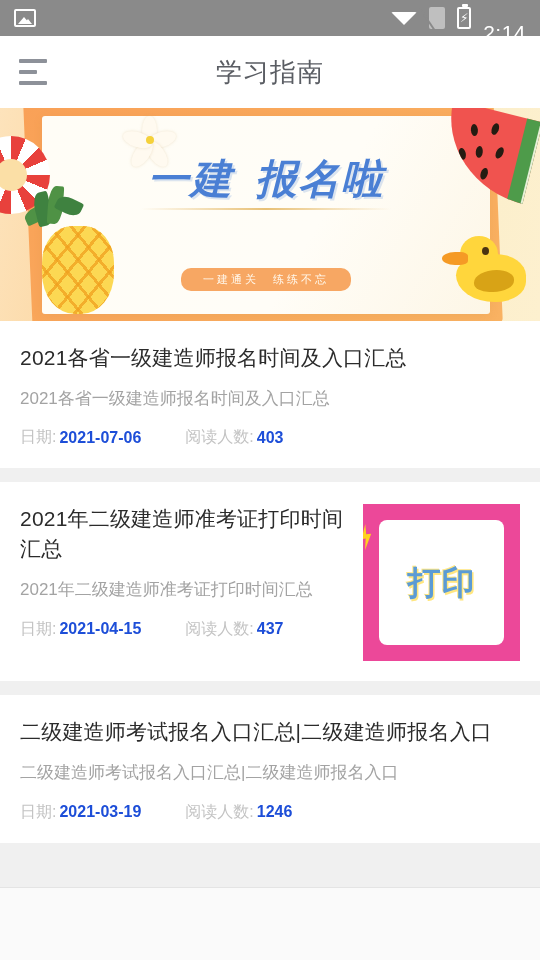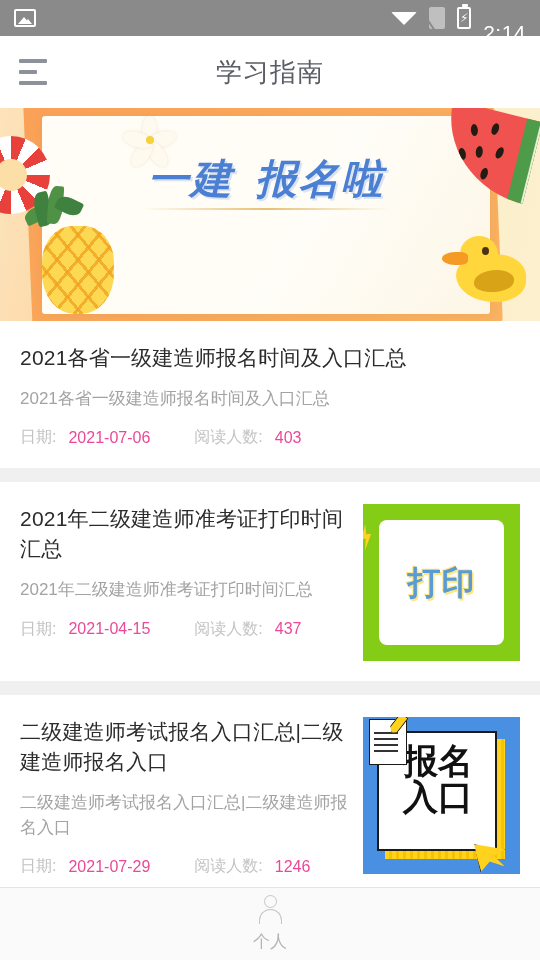--- a/index.html
+++ b/index.html
@@ -177,27 +177,27 @@
   .item{ background:#ffffff; padding:22px 20px 20px 20px; display:flex; gap:14px; }
   .item-body{ flex:1; min-width:0; }
   .it-title{
     font-size:21px; color:#2b2b2b; line-height:1.42; letter-spacing:.2px;
   }
   .it-desc{
     margin-top:14px; font-size:17px; color:#a3a3a3; line-height:1.45;
   }
   .it-meta{ margin-top:16px; display:flex; align-items:center; font-size:16px; }
   .mk{ color:#c3c3c3; }
-  .mv{ color:#ec4899; margin-left:12px; }
+  .mv{ color:#1d4ed8; margin-left:3px;font-weight:bold; }
   .mgap{ width:44px; }
 
   
   .thumb{ width:157px; height:157px; flex:0 0 157px; position:relative; overflow:hidden; }
 
-  .th-print{ background:#84cc16; display:flex; align-items:center; justify-content:center; }
+  .th-print{ background:#ec4899; display:flex; align-items:center; justify-content:center; }
   .th-print .inner{
     width:125px; height:125px; background:#ffffff; border-radius:8px;
     display:flex; flex-direction:column; align-items:center; justify-content:center;
     position:relative;
   }
   .th-print .t{
     font-size:33px; font-weight:bold; color:#5b9bd5; line-height:1.08; letter-spacing:1px;
     text-shadow:1.5px 1.5px 0 #ffe680,-1px -1px 0 #ffe680;
   }
   .bolt{ position:absolute; width:0; height:0; }
@@ -351,20 +351,21 @@
         <span class="beak"></span>
       <span class="eye"></span>
         <span class="wing"></span>
     </div>
 
     <div class="bn-txt">
       <div class="bn-line1">
         <span>一建</span><span class="sp"></span><span>报名啦</span>
       </div>
       <div class="bn-div"></div>
+      <div class="bn-pill">一建通关　练练不忘</div>
     </div>
   </div>
 
   <div class="item">
     <div class="item-body">
       <div class="it-title">2021各省一级建造师报名时间及入口汇总</div>
       <div class="it-desc">2021各省一级建造师报名时间及入口汇总</div>
       <div class="it-meta">
         <span class="mk">日期:</span>
         <span class="mv">2021-07-06</span>
@@ -401,47 +402,24 @@
   </div>
 
   <div class="sep"></div>
 
   <div class="item">
     <div class="item-body">
       <div class="it-title">二级建造师考试报名入口汇总|二级建造师报名入口</div>
       <div class="it-desc">二级建造师考试报名入口汇总|二级建造师报名入口</div>
       <div class="it-meta">
         <span class="mk">日期:</span>
-        <span class="mv">2021-07-29</span>
+        <span class="mv">2021-03-19</span>
         <span class="mgap"></span>
         <span class="mk">阅读人数:</span>
         <span class="mv">1246</span>
       </div>
     </div>
-    <div class="thumb th-entry">
-      <span class="shadow"></span>
-      <span class="card"></span>
-      <span class="doc">
-          <u></u>
-          <u></u>
-          <u></u>
-          <u></u>
-        </span>
-      <span class="pen"></span>
-      <div class="t">
-        <div>报名</div>
-        <div>入口</div>
-      </div>
-      <span class="cursor"></span>
-    </div>
   </div>
 
 </div>
 
 <div class="bottomnav">
-  <div class="nav-item">
-    <span class="ic-person">
-        <i></i>
-        <u></u>
-      </span>
-    <span class="nav-label">个人</span>
-  </div>
 </div>
 
 </body></html>

